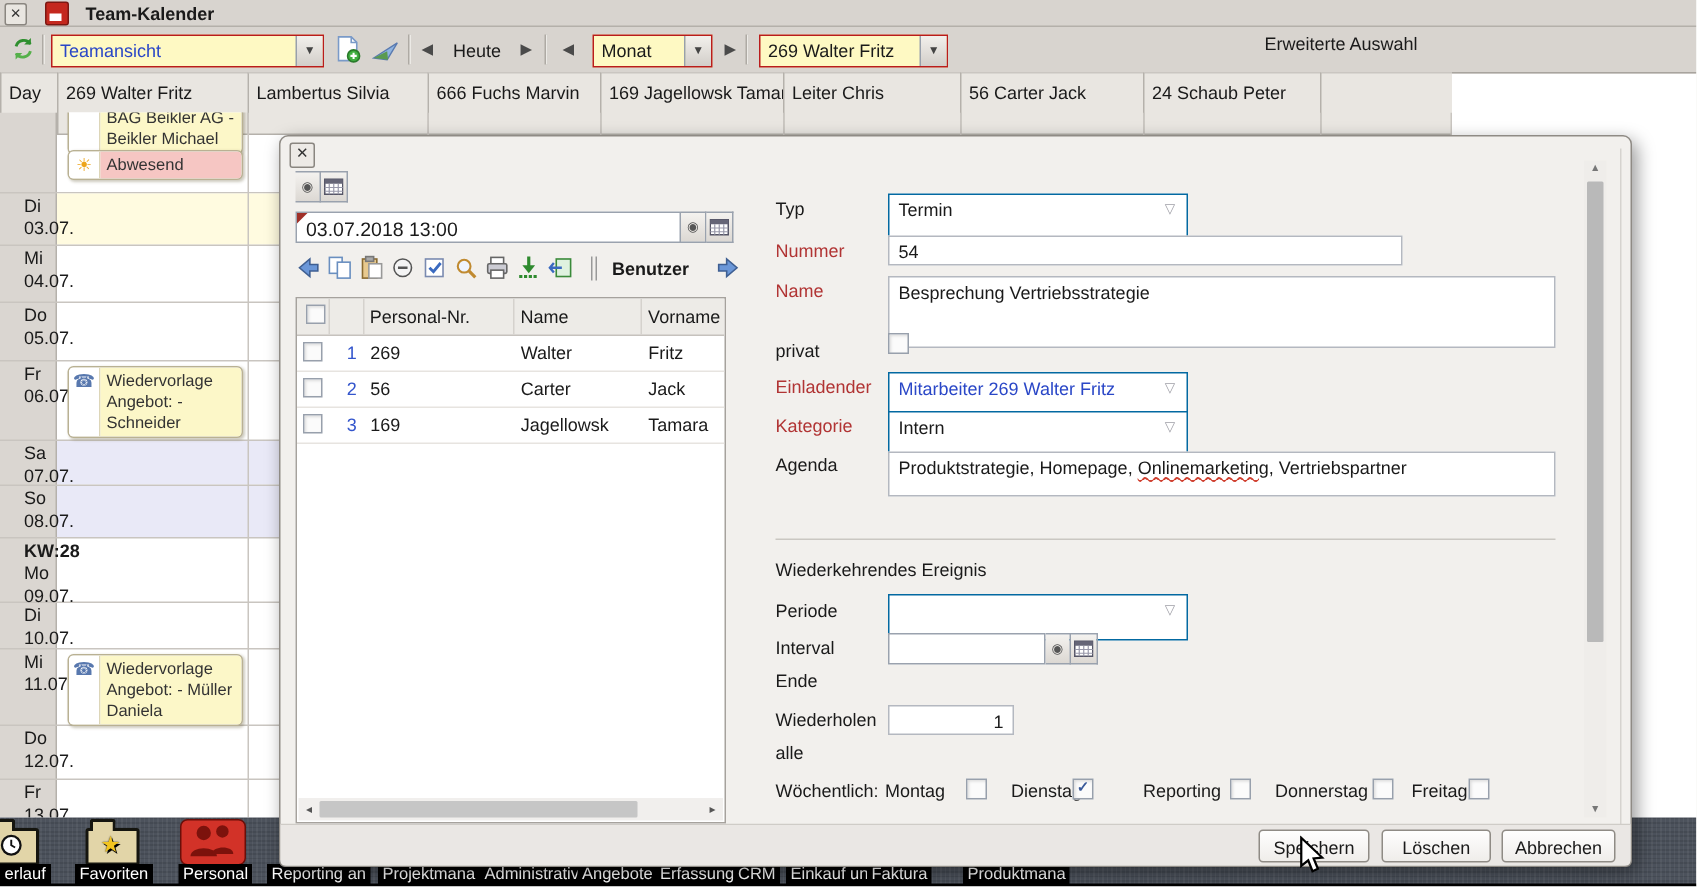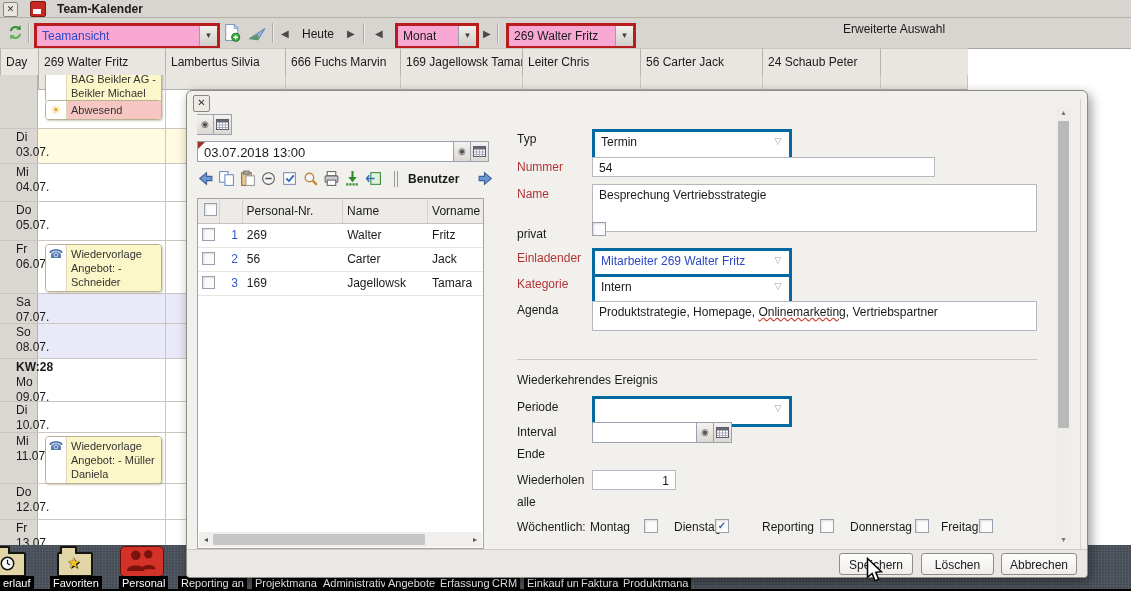--- a/index.html
+++ b/index.html
@@ -9,21 +9,21 @@
   
   .titlebar{left:0;top:0;width:1131px;height:17px;background:#d8d4cf;border-bottom:1px solid #b4b0aa}
   .winclose{left:3px;top:2px;width:13px;height:13px;background:#e9e6e1;border:1px solid #8a8680;border-radius:2px;
             font-size:9px;line-height:12px;text-align:center;color:#333}
   .calicon{left:30px;top:1px;width:14px;height:14px;background:#c4281e;border:1px solid #7c1812;border-radius:2px}
   .calicon::after{content:"";position:absolute;left:2px;top:7px;width:8px;height:5px;background:#fff}
   .wintitle{left:57px;top:2px;font-weight:bold}
   
   .toolbar{left:0;top:18px;width:1131px;height:30px;background:#d8d4cf;border-bottom:1px solid #a8a49e}
   .tsep{top:5px;width:1px;height:20px;background:#aeaaa4;border-right:1px solid #eceae6}
-  .combo{height:20px;background:#f9a8d4;border:3px solid #b91c1c;display:flex;box-sizing:content-box}
+  .combo{height:20px;background:#fef9c3;border:1px solid #b91c1c;display:flex;box-sizing:content-box}
   .combo .cval{flex:1;padding:3px 0 0 5px;white-space:nowrap;overflow:hidden}
   .combo .cbtn{width:17px;background:linear-gradient(#f2f0ec,#d2cec9);border-left:1px solid #98a0ac;
                text-align:center;font-size:8px;line-height:19px;color:#444}
   .blue{color:#2a47c7}
   .navarrow{font-size:10px;color:#4a4a4a;line-height:14px}
   .micon{width:17px;height:17px;flex:none}
   
   .colhdr{left:0;top:48px;height:27px;display:flex}
   .hc{height:42px;background:#e9e6e1;border-left:1px solid #b5b1ab;border-top:1px solid #cac6c1;
       border-bottom:1px solid #b5b1ab;box-sizing:border-box;padding:6px 0 0 5px;white-space:nowrap;overflow:hidden}
@@ -66,21 +66,21 @@
   .trow{display:flex;height:23px;border-bottom:1px solid #e7e4e0}
   .td{box-sizing:border-box;padding:4px 0 0 4px;white-space:nowrap;overflow:hidden}
   .cbx{width:13px;height:13px;background:#fbfbfb;border:1px solid #98a0ac;box-sizing:border-box;
        box-shadow:inset 1px 1px 2px rgba(0,0,0,.12);font-size:10px;line-height:11px;text-align:center;
        color:#3a5a9a;font-weight:bold}
   .rownum{color:#3355cc;text-align:right;padding-right:5px}
   .hscroll{position:absolute;left:1px;right:1px;bottom:1px;height:15px;background:#f1efed;display:flex;align-items:center}
   .harrow{width:14px;text-align:center;font-size:8px;color:#555;flex:none}
   .hthumb{height:11px;width:212px;background:#c6c6c6;border-radius:1px;flex:none}
   .redlab{color:#b13434}
-  .dcombo{display:flex;height:31px;background:#fff;border:3px solid #0369a1;box-sizing:border-box}
+  .dcombo{display:flex;height:31px;background:#fff;border:1px solid #0369a1;box-sizing:border-box}
   .dcombo .cv{flex:1;padding:3px 0 0 6px;white-space:nowrap;overflow:hidden}
   .dcombo .darr{width:22px;text-align:center;color:#a0a0a8;font-size:9px;line-height:19px}
   .txtbox{background:#fff;border:1px solid #b4b8c0;box-sizing:border-box;padding:3px 6px;overflow:hidden}
   .infld{background:#fff;border:1px solid #b4b8c0;box-sizing:border-box;padding:3px 6px 0 6px;height:20px}
   .squiggle{text-decoration:underline;text-decoration-style:wavy;text-decoration-color:#d04030}
   .hrline{height:1px;background:#cac7c2}
   .vscroll{left:869px;top:16px;width:15px;height:438px;background:#efedea}
   .vthumb{position:absolute;left:2px;top:14px;width:11px;height:307px;background:#b9b9b9;border-radius:1px}
   .varrow{position:absolute;left:0;width:15px;text-align:center;font-size:7px;color:#777}
   .dfooter{left:0;bottom:0;width:100%;height:28px;background:#eae7e4;border-top:1px solid #cfccc7;
@@ -264,21 +264,21 @@
     <span class="tblabel" style="left:50px">Favoriten</span>
     <span class="tblabel" style="left:119px">Personal</span>
     <span class="tblabel" style="left:178px">Reporting an</span>
     <span class="tblabel" style="left:252px">Projektmana</span>
     <span class="tblabel" style="left:320px">Administrativ</span>
     <span class="tblabel" style="left:385px">Angebote un</span>
     <span class="tblabel" style="left:437px">Erfassung</span>
     <span class="tblabel" style="left:489px">CRM</span>
     <span class="tblabel" style="left:524px">Einkauf und</span>
     <span class="tblabel" style="left:578px">Faktura</span>
-    <span class="tblabel" style="left:620px">Produktmana</span>
+    <span class="tblabel" style="left:642px">Produktmana</span>
   </div>
 
   <div class="abs dialog">
     <div class="abs dlgclose">✕</div>
 
     <div class="abs datefld" style="left:10px;top:23px">
       <div class="sqbtn">◉</div>
       <div class="sqbtn" style="width:18px;padding-top:3px"><svg width="13" height="13" viewBox="0 0 13 13">
             <rect x=".5" y="1.5" width="12" height="10" fill="#fff" stroke="#556"></rect>
             <rect x=".5" y="1.5" width="12" height="3" fill="#667"></rect>

